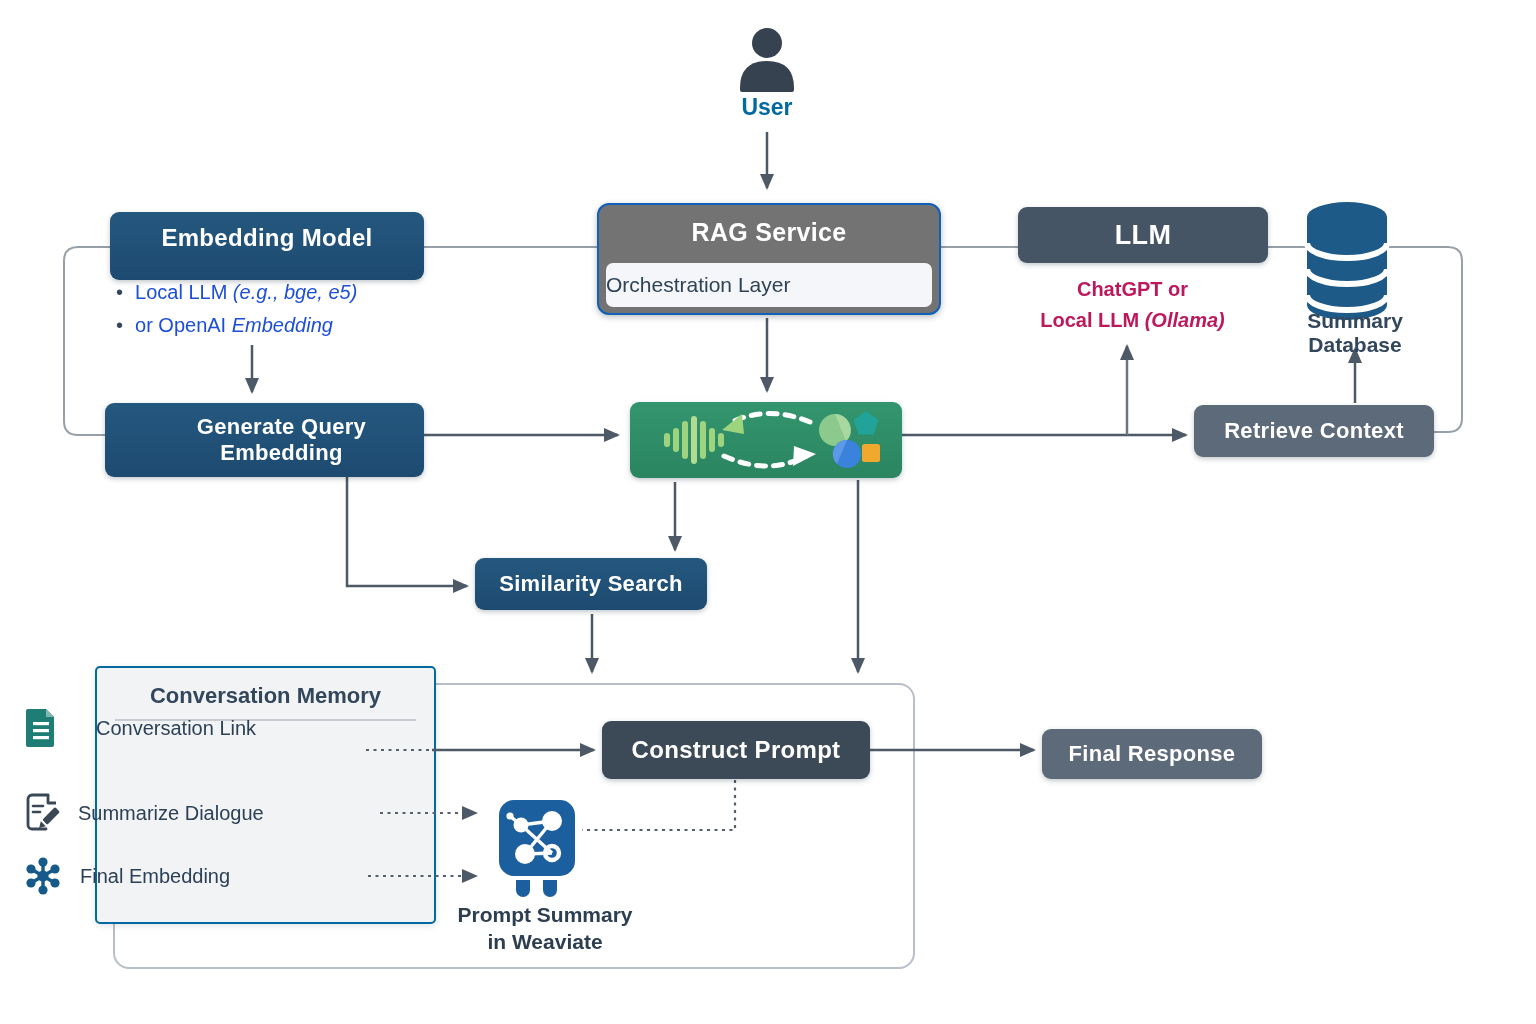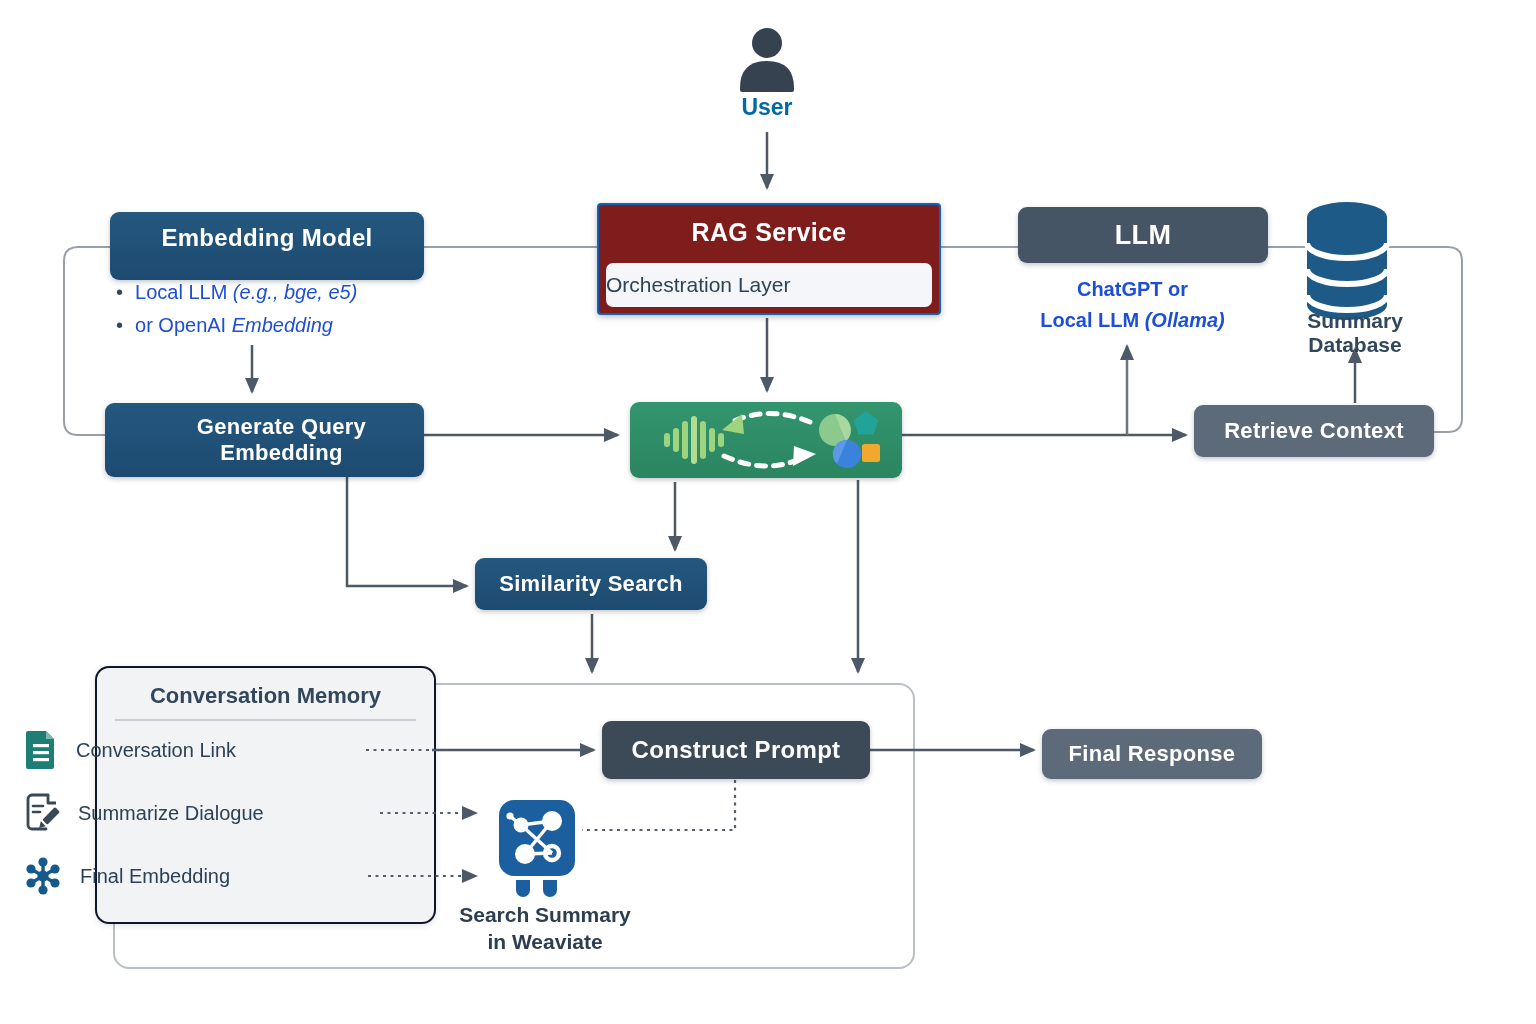--- a/index.html
+++ b/index.html
@@ -16,38 +16,38 @@
     box-shadow:0 2px 5px rgba(20,35,50,.25);
     z-index:5;
   }
   .navy{background:linear-gradient(180deg,#25587f,#1d4a70);}
   .slate{background:#465565;}
   .darkslate{background:#3c4956;}
   .graybox{background:#5c6a79;}
   .greenbox{background:linear-gradient(180deg,#33956e,#2a8560);}
   .rag-outer{
     position:absolute;left:597px;top:203px;width:340px;height:108px;
-    background:#7f1d1d;border:2px solid #1261b8;border-radius:4px;
+    background:#737373;border:2px solid #1261b8;border-radius:12px;
     box-shadow:0 2px 6px rgba(20,35,50,.3);z-index:5;
   }
   .rag-title{height:52px;line-height:54px;color:#fff;font-weight:700;font-size:25px;letter-spacing:.3px;text-align:center;}
   .rag-sub{
     position:absolute;left:7px;right:7px;bottom:6px;height:44px;border-radius:7px;
     background:#f4f6f9;color:#2f4356;font-weight:500;font-size:21px;line-height:44px;text-align:left;
   }
   .lbl{position:absolute;z-index:6;}
   .c{text-align:center;}
   .bullets{font-size:20px;line-height:33px;color:#1d4ed8;font-weight:500;}
   .bullets .b::before{content:"•";margin-right:12px;color:#33475c;}
   .it{font-style:italic;}
-  .note{font-size:20px;line-height:31px;font-weight:600;color:#1d4ed8;}
+  .note{font-size:20px;line-height:31px;font-weight:600;color:#be185d;}
   
   .panel{
     position:absolute;left:95px;top:666px;width:337px;height:254px;
-    background:#f1f3f5;border:2px solid #0f172a;border-radius:14px;
+    background:#f1f3f5;border:2px solid #0369a1;border-radius:5px;
     box-shadow:0 2px 6px rgba(20,35,50,.12);z-index:3;
   }
   .panel-title{margin:15px 20px 0;text-align:center;font-size:22px;font-weight:700;color:#33475c;}
   .panel-divider{margin:10px 18px 0;height:0;border-top:2px solid #c7cdd3;}
   .prow{position:absolute;left:24px;display:flex;align-items:center;height:48px;z-index:6;}
   .prow .txt{margin-left:18px;font-size:20px;font-weight:500;color:#2d4156;white-space:nowrap;}
   
   .big-container{
     position:absolute;left:113px;top:683px;width:798px;height:282px;
     border:2px solid #b8bfc7;border-radius:16px;background:transparent;z-index:1;
@@ -186,21 +186,21 @@
 
   <div class="box graybox" style="left:1194px;top:405px;width:240px;height:52px;line-height:52px;font-size:22px;">Retrieve Context</div>
 
   <div class="box navy" style="left:475px;top:558px;width:232px;height:52px;line-height:52px;font-size:22px;">Similarity Search</div>
 
   <div class="panel">
     <div class="panel-title">Conversation Memory</div>
     <div class="panel-divider"></div>
   </div>
 
-  <div class="prow" style="top:726px;">
+  <div class="prow" style="top:704px;gap:20px;">
     <svg width="34" height="42" viewBox="0 0 34 42">
       <path d="M4,2 h18 l8,8 v28 a2,2 0 0 1 -2,2 h-24 a2,2 0 0 1 -2,-2 v-34 a2,2 0 0 1 2,-2 Z" fill="#1e7d74"></path>
       <path d="M22,2 l8,8 h-8 Z" fill="#7eb6b0"></path>
       <rect x="9" y="15" width="16" height="3.2" fill="#ffffff"></rect>
       <rect x="9" y="22" width="16" height="3.2" fill="#ffffff"></rect>
       <rect x="9" y="29" width="16" height="3.2" fill="#ffffff"></rect>
     </svg>
     <span class="txt">Conversation Link</span>
   </div>
 
@@ -258,17 +258,17 @@
       <circle cx="23" cy="25" r="7.5" fill="#ffffff"></circle>
       <circle cx="12" cy="16" r="3.6" fill="#ffffff"></circle>
       <circle cx="54" cy="21" r="10" fill="#ffffff"></circle>
       <circle cx="27" cy="54" r="10" fill="#ffffff"></circle>
       <circle cx="54" cy="53" r="7" fill="none" stroke="#ffffff" stroke-width="4.4"></circle>
       <path d="M18,80 h14 v10 a7,7 0 0 1 -7,7 a7,7 0 0 1 -7,-7 Z" fill="#1b5f9e"></path>
       <path d="M45,80 h14 v10 a7,7 0 0 1 -7,7 a7,7 0 0 1 -7,-7 Z" fill="#1b5f9e"></path>
     </svg>
   </div>
   <div class="lbl c" style="left:455px;top:901px;width:180px;font-size:21px;font-weight:600;line-height:27px;color:#2c3e50;">
-    <div>Search Summary</div>
+    <div>Prompt Summary</div>
     <div>in Weaviate</div>
   </div>
 
 </div>
 
 </body></html>

